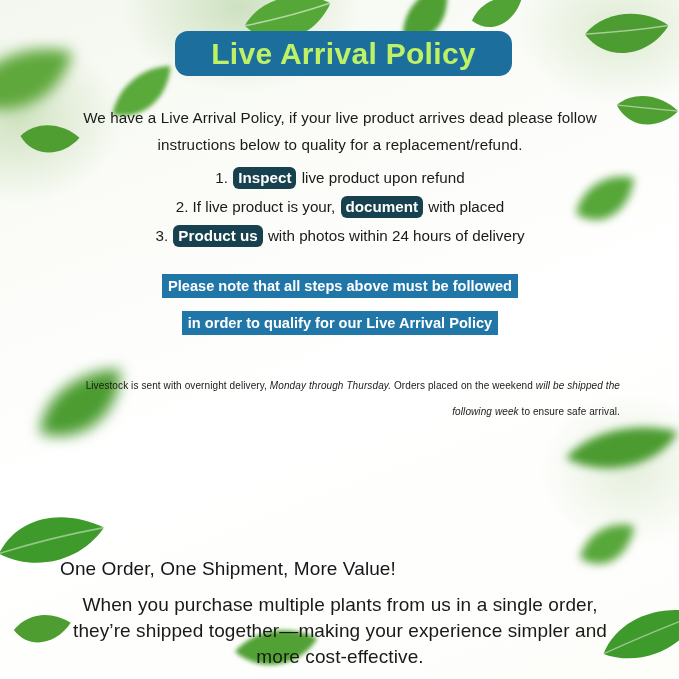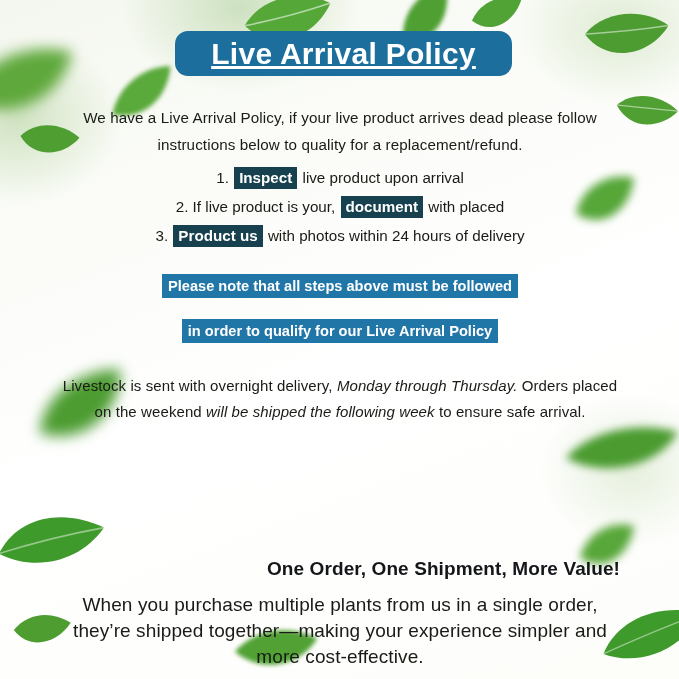--- a/index.html
+++ b/index.html
@@ -48,25 +48,24 @@
     inset: 0;
     z-index: 5;
   }
 
   .banner {
     position: absolute;
     display: flex;
     align-items: center;
     justify-content: center;
     border-radius: 13px;
-    color: #ffffff;
+    color: #bef264;
     font-weight: bold;
     letter-spacing: 0.3px;
     white-space: nowrap;
-    text-decoration: underline;
   }
   #banner-live {
     left: 175px;
     top: 31px;
     width: 337px;
     height: 45px;
     background: #1c6f9d;
     font-size: 30px;
   }
   #banner-product {
@@ -89,38 +88,39 @@
   #intro-para {
     left: 60px;
     top: 90px;
     width: 560px;
     margin-top: 14px;
   }
   #ship-para {
     left: 60px;
     top: 373px;
     width: 560px;
-    font-size: 15px;
+    font-size: 10px;
     line-height: 26px;
+    text-align: right;
   }
   #value-para {
     left: 60px;
     top: 592px;
     width: 560px;
     font-size: 19px;
     line-height: 26px;
   }
   #value-heading {
     position: absolute;
     left: 60px;
     top: 558px;
     width: 560px;
-    text-align: right;
+    text-align: left;
     font-size: 19px;
-    font-weight: bold;
+    font-weight: normal;
     color: #14161a;
     letter-spacing: 0.1px;
   }
 
   .steps {
     position: absolute;
     left: 40px;
     top: 163px;
     width: 600px;
     text-align: center;
@@ -132,41 +132,42 @@
 
   .chip {
     display: inline-block;
     background: #17414f;
     color: #ffffff;
     font-weight: bold;
     padding: 1px 5px 2px 5px;
     margin: 0 1px;
     line-height: 19px;
     vertical-align: baseline;
+    border-radius: 6px;
   }
 
   .note {
     position: absolute;
     left: 40px;
     top: 273px;
     width: 600px;
     text-align: center;
     line-height: 25px;
   }
   .note-line { display: block; }
   .note-hl {
     display: inline-block;
     background: #2176a8;
     color: #ffffff;
     font-weight: bold;
     font-size: 14.6px;
     padding: 2px 6px 2px 6px;
     line-height: 20px;
   }
-  .note-line + .note-line { margin-top: 20px; text-decoration: underline; }
+  .note-line + .note-line { margin-top: 12px; text-decoration: underline; }
 
   .it { font-style: italic; }
 </style>
 </head>
 <body>
 
 <div id="page">
 
   <div class="leaf-layer">
 
@@ -280,21 +281,21 @@
 
     <div class="para" id="intro-para">
       <span>We have a Live Arrival Policy</span><span>, if your live product arrives dead please follow instructions below to quality for a replacement/refund.</span>
     </div>
 
     <div class="steps">
 
       <div class="step-line">
         <span>1.</span>
         <span class="chip">Inspect</span>
-        <span>live product upon arrival</span>
+        <span>live product upon refund</span>
       </div>
 
       <div class="step-line">
         <span>2.</span>
         <span>If live product is your,</span>
         <span class="chip">document</span>
         <span>with placed</span>
       </div>
 
       <div class="step-line">

